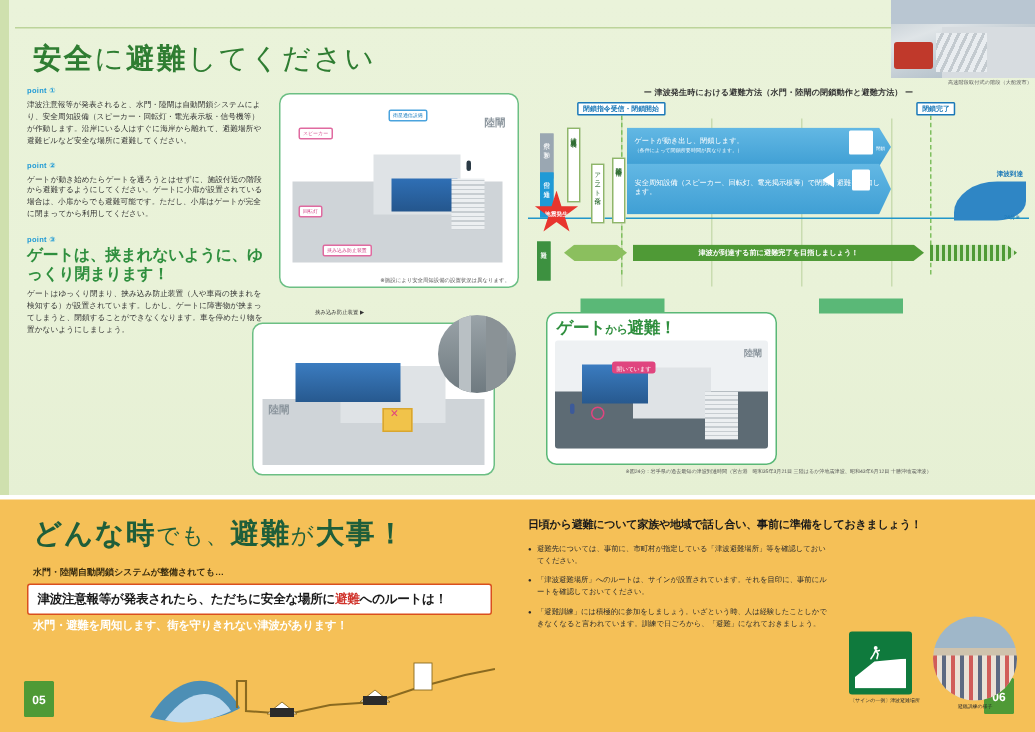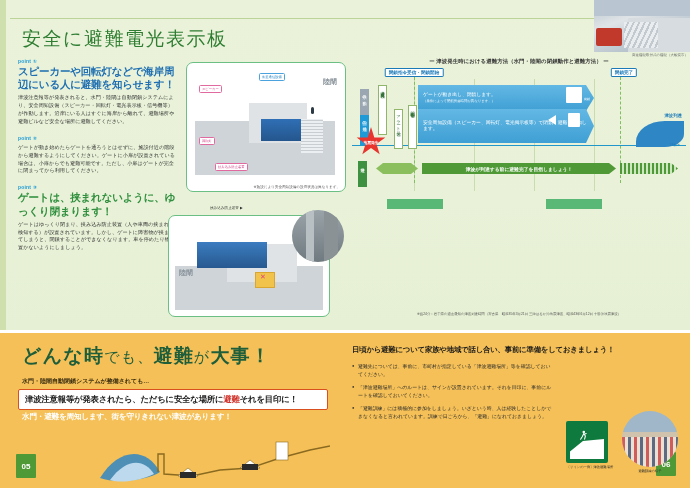--- a/index.html
+++ b/index.html
@@ -31,21 +31,21 @@
     background:repeating-linear-gradient(115deg,#e9edf0 0 3px,#c3cacf 3px 5px);}
   .top-photo .sky{position:absolute;left:0;right:0;top:0;height:16px;background:#b9c6d2;}
   .photo-cap{
     position:absolute;right:2px;top:53px;font-size:3.4px;color:#5d5d5d;letter-spacing:.1px;
   }
 
   .head-title{
     position:absolute;left:22px;top:26px;font-size:19px;color:#2f7d32;letter-spacing:1.5px;
     font-weight:normal;
   }
-  .head-title b{font-weight:normal;}
+  .head-title b{font-weight:bold;}
   .head-rule{position:absolute;left:10px;right:0;top:18px;height:1px;background:#bcd49a;}
 
   .col-left{position:absolute;left:18px;top:58px;width:160px;}
   .point{margin-bottom:9px;}
   .point .tag{font-size:5px;color:#1f9ad6;font-weight:bold;letter-spacing:.2px;margin-bottom:1px;}
   .point .ttl{font-size:10.5px;font-weight:bold;color:#1f6fb2;line-height:1.25;letter-spacing:-.2px;}
   .point .ttl.green{color:#2f8f3e;}
   .point .body{font-size:5.1px;line-height:1.55;color:#333;margin-top:3px;letter-spacing:.05px;}
 
   .ill-box{
@@ -193,27 +193,26 @@
 
     <div class="top-photo">
       <div class="sky"></div>
       <div class="wall"></div>
       <div class="stair"></div>
       <div class="train"></div>
     </div>
     <div class="photo-cap">高速階段取付式の階段（大船渡市）</div>
 
     <div class="head-title">
-      <b>安全</b><span>に</span><b>避難</b><span>電光表示板</span>
+      <b>安全</b><span>に</span><b>避難</b><span>してください</span>
     </div>
 
     <div class="col-left">
       <div class="point">
         <div class="tag">point ①</div>
-        <div class="ttl">スピーカーや回転灯などで海岸周辺にいる人に避難を知らせます！</div>
         <div class="body">津波注意報等が発表されると、水門・陸閘は自動閉鎖システムにより、安全周知設備（スピーカー・回転灯・電光表示板・信号機等）が作動します。沿岸にいる人はすぐに海岸から離れて、避難場所や避難ビルなど安全な場所に避難してください。</div>
       </div>
       <div class="point">
         <div class="tag">point ②</div>
         <div class="body">ゲートが動き始めたらゲートを通ろうとはせずに、施設付近の階段から避難するようにしてください。ゲートに小扉が設置されている場合は、小扉からでも避難可能です。ただし、小扉はゲートが完全に閉まってから利用してください。</div>
       </div>
       <div class="point">
         <div class="tag">point ③</div>
         <div class="ttl green">ゲートは、挟まれないように、ゆっくり閉まります！</div>
         <div class="body">ゲートはゆっくり閉まり、挟み込み防止装置（人や車両の挟まれを検知する）が設置されています。しかし、ゲートに障害物が挟まってしまうと、閉鎖することができなくなります。車を停めたり物を置かないようにしましょう。</div>
@@ -306,36 +305,51 @@
         <div class="vlabel green" style="left:6px;top:92px;height:20px;">避難</div>
         <div class="garrow both" style="left:24px;top:94px;width:42px;"></div>
         <div class="garrow right" style="left:70px;top:94px;width:194px;">
             <span>津波が到達する前に避難完了を目指しましょう！</span>
           </div>
         <div class="garrow hatch" style="left:268px;top:94px;width:58px;"></div>
       </div>
     </div>
 
     <div class="ribbon" style="left:415px;"></div>
+    <div class="panel p1">
+      <div class="panel-h">
+        <span>ゲート</span><span class="sm">から</span><span>避難！</span>
+      </div>
+      <div class="panel-scene">
+        <div class="road" style="left:0;top:34px;width:150px;height:40px;background:#5d6b74;"></div>
+        <div class="wallblk" style="left:52px;top:18px;width:52px;height:34px;"></div>
+        <div class="gate l" style="left:18px;top:16px;width:44px;height:26px;"></div>
+        <div class="stairs" style="left:100px;top:34px;width:22px;height:32px;"></div>
+        <div class="bubble" style="left:38px;top:14px;">開いています</div>
+        <div class="okmark" style="left:24px;top:44px;"></div>
+        <div class="person" style="left:10px;top:42px;background:#3c5a9a;"></div>
+        <div style="position:absolute;right:4px;top:4px;font-size:6px;color:#8a949c;font-weight:bold;">陸閘</div>
+      </div>
+    </div>
 
     <div class="ribbon" style="left:574px;"></div>
 
     <div class="foot-note">※図24分：岩手県の過去最知の津波到達時間（宮古港　昭和35年3月21日 三陸はるか沖地震津波、昭和43年6月12日 十勝沖地震津波）</div>
   </div>
 
   <div class="bot-spread">
 
     <div class="bot-title">
       <span>どんな時</span><span class="th">でも、</span><span>避難</span><span class="th">が</span><span>大事！</span>
     </div>
 
     <div class="lead">水門・陸閘自動閉鎖システムが整備されても…</div>
 
     <div class="redbox">
-      <span>津波注意報等が発表されたら、ただちに安全な場所に</span><span class="hl">避難</span><span>それを目印に！</span>
+      <span>津波注意報等が発表されたら、ただちに安全な場所に</span><span class="hl">避難</span><span>へのルートは！</span>
     </div>
 
     <div class="subline">水門・避難を周知します、街を守りきれない津波があります！</div>
 
     <div class="scene-wave">
       <svg width="230" height="60" viewBox="0 0 230 60">
         <path d="M0 50 C18 20 46 18 60 44 C48 52 16 56 0 50 Z" fill="#2f86c5" opacity="0.85"></path>
         <path d="M10 52 C26 30 44 30 54 46 C42 52 22 56 10 52 Z" fill="#bcd9ee"></path>
         <path d="M58 44 L58 26 L64 26 L64 46 L92 48 L120 42 L150 40 L180 30 L210 22 L230 18" fill="none" stroke="#8a6a20" stroke-width="1.4"></path>
         <polygon points="78,48 88,40 98,48" fill="#ffffff" stroke="#8a6a20" stroke-width="0.6"></polygon>

